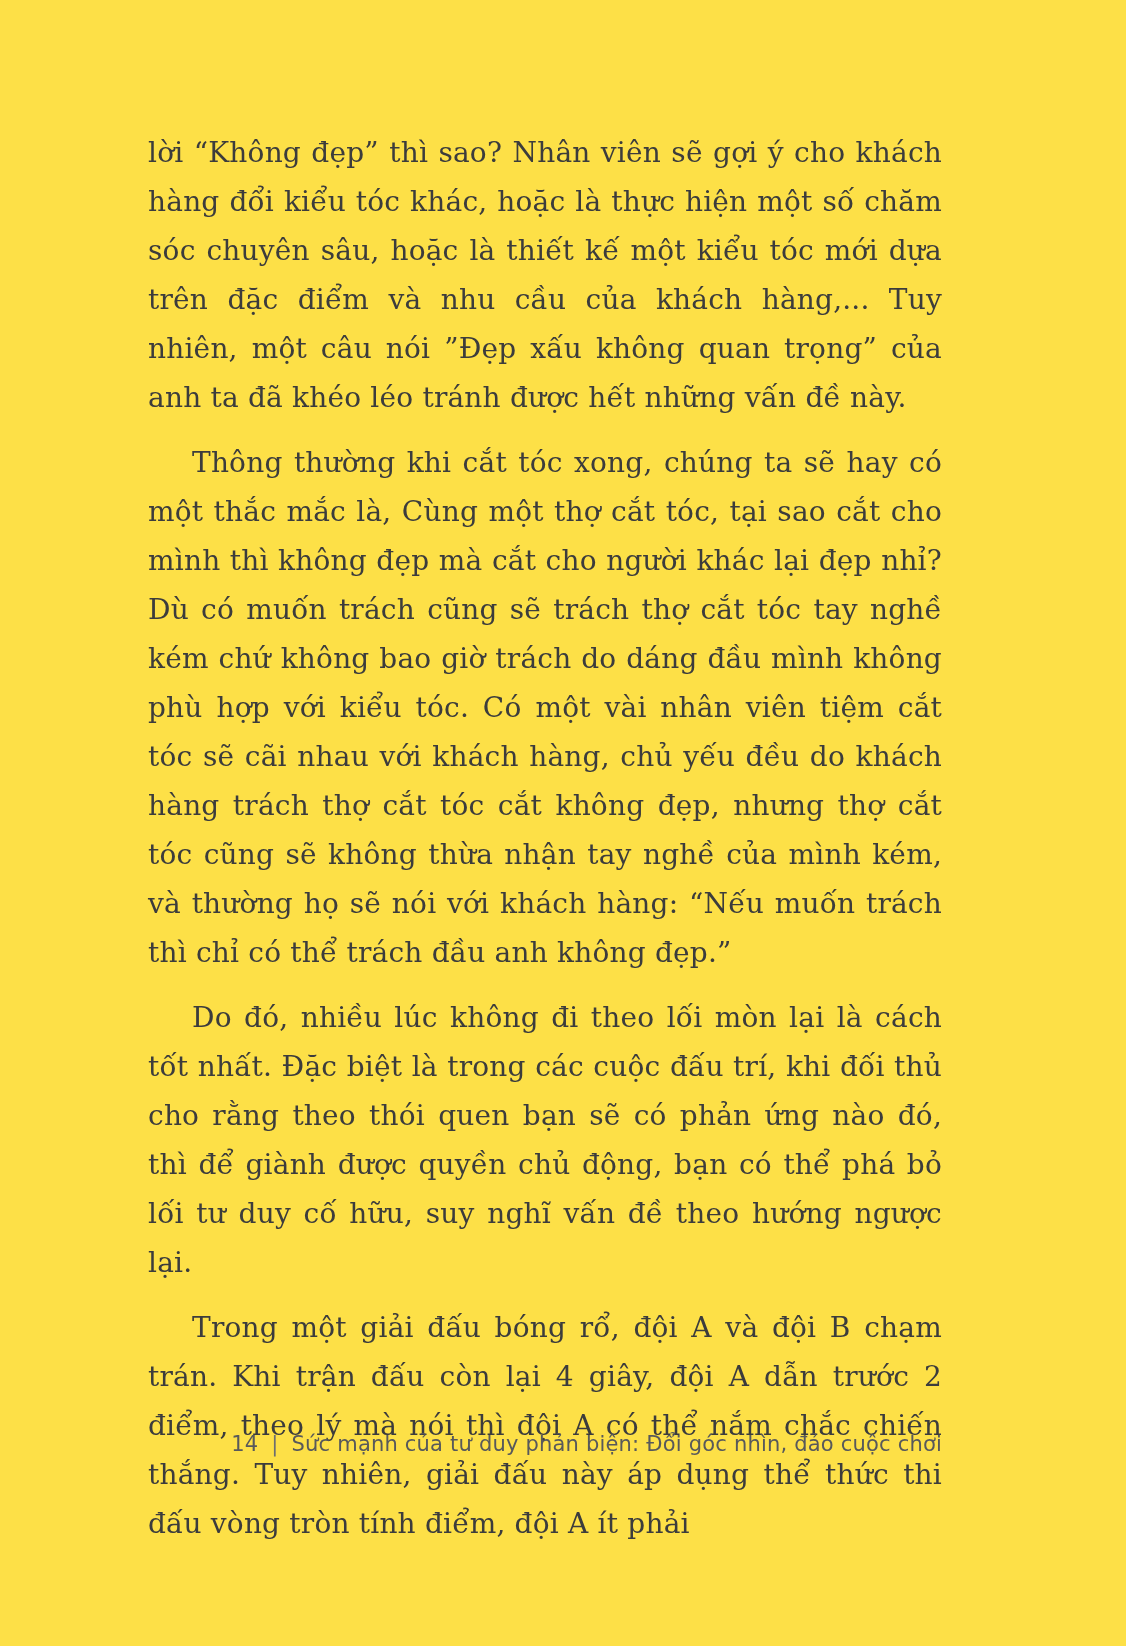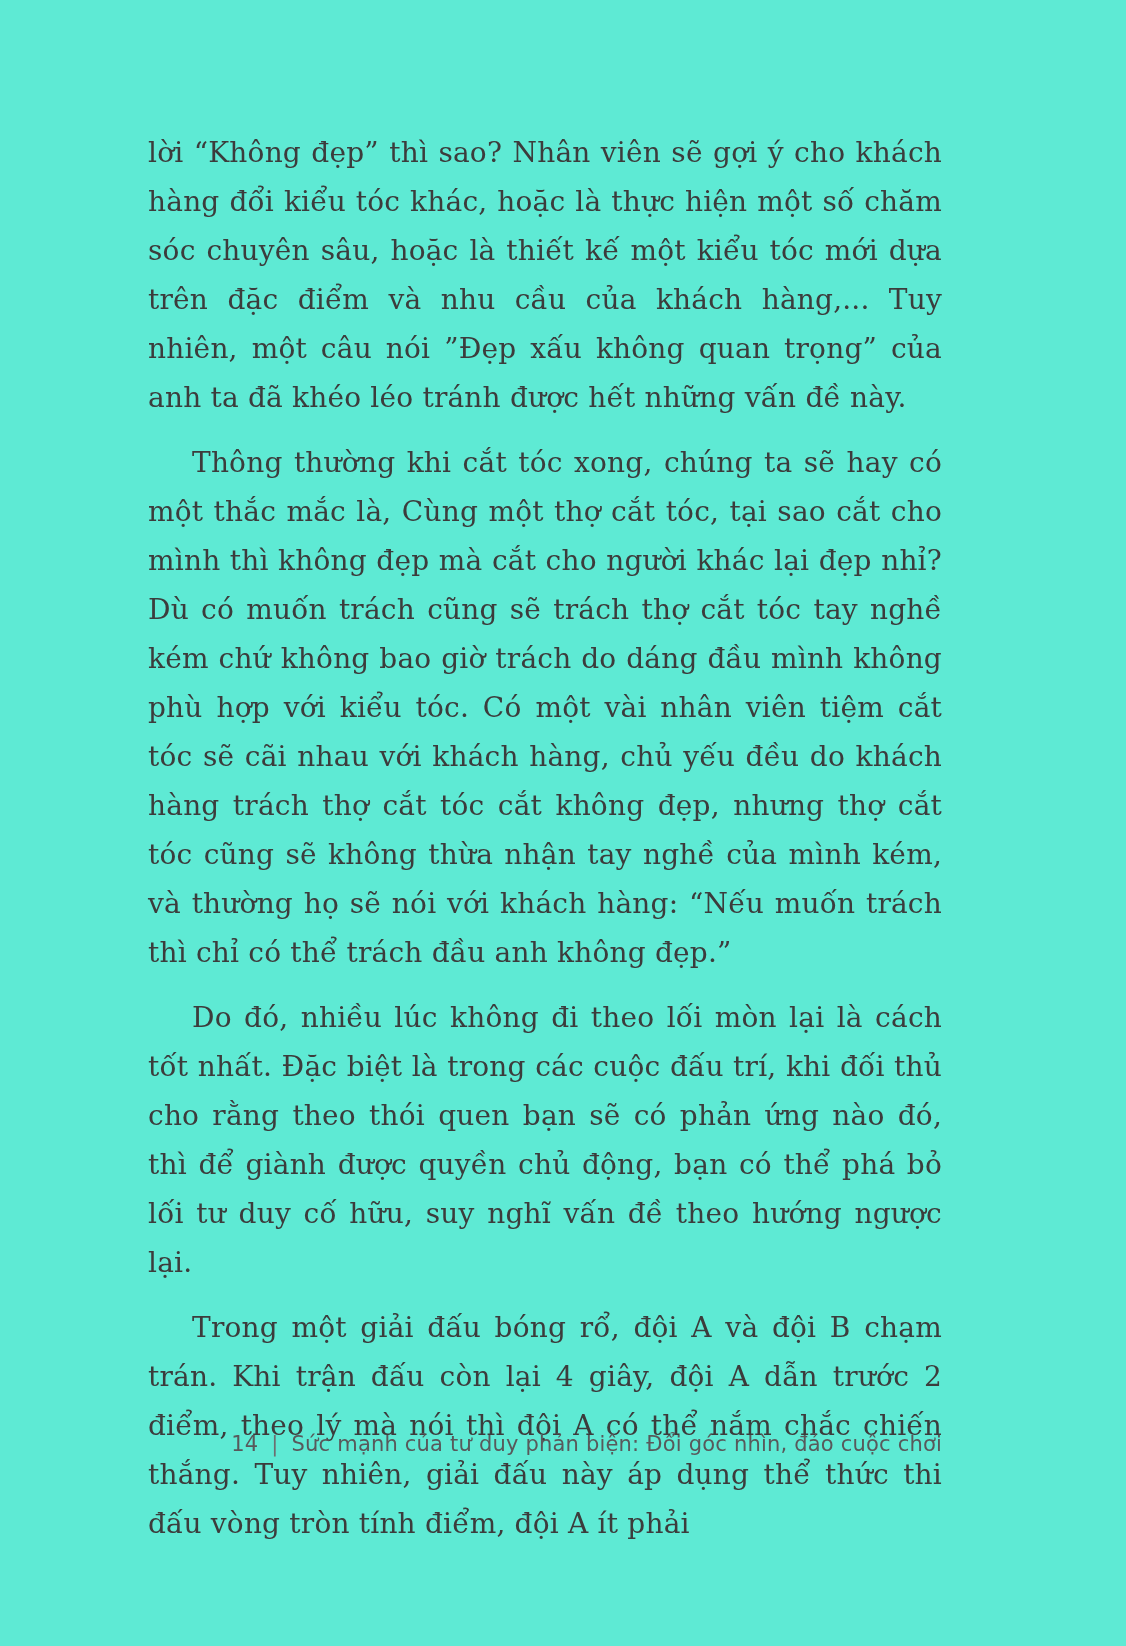--- a/index.html
+++ b/index.html
@@ -5,21 +5,21 @@
   html, body {
     margin: 0;
     padding: 0;
     background: #e9e9e9;
   }
   .page {
     position: relative;
     width: 1126px;
     height: 1646px;
     margin: 0 auto;
-    background: #5eead4;
+    background: #fde047;
     font-family: "DejaVu Serif", serif;
     color: #3c3c3c;
     overflow: hidden;
   }
   .text-block {
     position: absolute;
     left: 148px;
     top: 128px;
     width: 794px;
     font-size: 28px;

